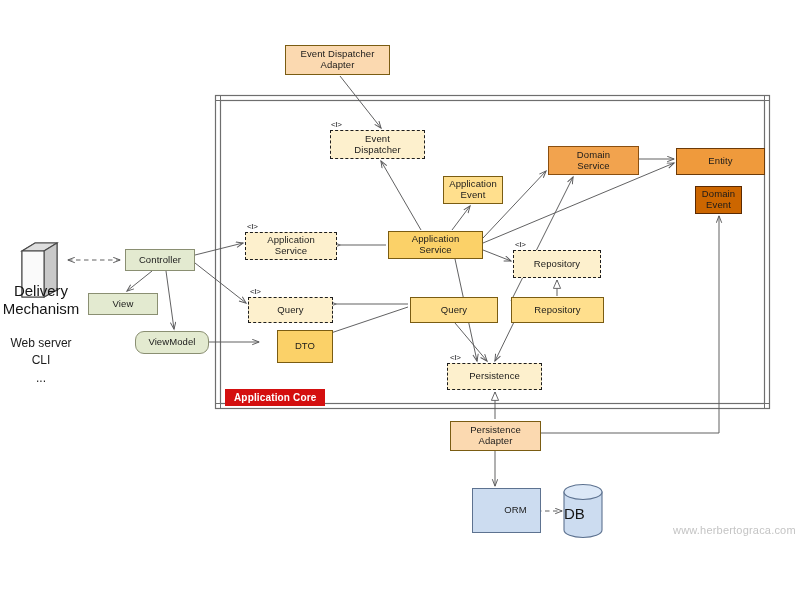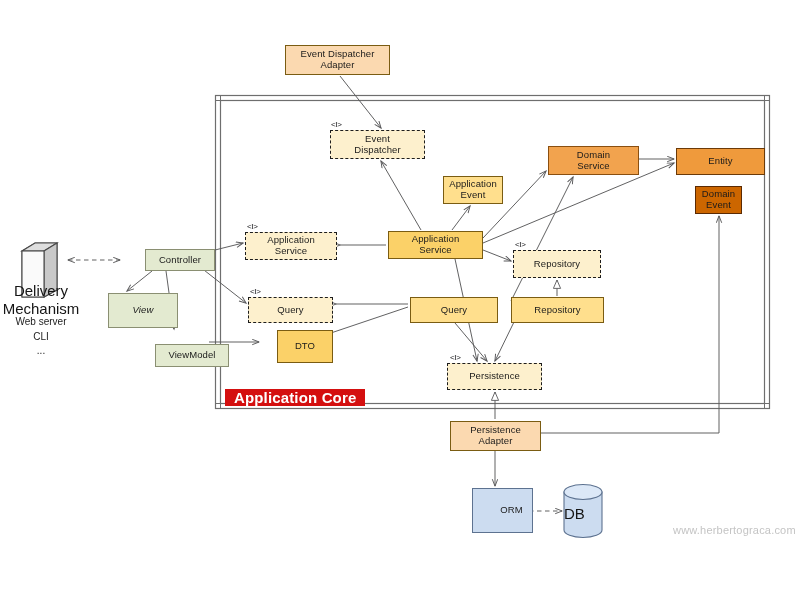--- a/index.html
+++ b/index.html
@@ -13,40 +13,40 @@
 
   .node{
     position:absolute;box-sizing:border-box;
     display:flex;align-items:center;justify-content:center;
     text-align:center;line-height:1.12;
     font-size:9.5px;letter-spacing:.1px;
     white-space:pre-line;
   }
   .solid{border:1px solid #7a5c12;}
   .dashed{border:1.4px dashed #1d1d1d;}
-  .green{background:#e3ead0;border:1px solid #8a8f72;margin-left:20px;}
+  .green{background:#e3ead0;border:1px solid #8a8f72;}
   .blue{background:#ccdcf0;border:1px solid #5d7290;}
 
   .iface-tag{
     position:absolute;font-size:8px;color:#17171a;
     letter-spacing:-0.3px;font-family:"Liberation Sans",sans-serif;
   }
 
   .plainlabel{
     position:absolute;text-align:center;font-size:15px;
     line-height:1.22;color:#151515;white-space:pre-line;
   }
   .sublabel{
-    position:absolute;text-align:center;font-size:10px;
-    line-height:1.45;color:#1c1c1c;white-space:pre-line;
+    position:absolute;text-align:center;font-size:12px;
+    line-height:1.45;color:#1c1c1c;white-space:pre-line;margin-top:20px;
   }
 
   #core-badge{
     position:absolute;background:#d40f0f;color:#ffffff;
-    font-size:15px;font-weight:bold;letter-spacing:.15px;
+    font-size:10px;font-weight:bold;letter-spacing:.15px;
     display:flex;align-items:center;padding:0 9px;
     height:17px;
   }
   #watermark{
     position:absolute;font-size:11px;color:#c4c4c4;
     letter-spacing:.2px;
   }
 </style>
 </head>
 <body>
@@ -148,24 +148,24 @@
 
   <div class="plainlabel" style="left:2px;top:282px;width:78px;">Delivery
 Mechanism</div>
   <div class="sublabel" style="left:6px;top:315px;width:70px;">Web server
 CLI
 ...</div>
 
   <div class="node green" style="left:125px;top:249px;width:70px;height:22px;">
     <span>Controller</span>
   </div>
-  <div class="node green" style="left:88px;top:293px;width:70px;height:35px;font-style:italic;">
+  <div class="node green" style="left:88px;top:293px;width:70px;height:22px;">
     <span>View</span>
   </div>
-  <div class="node green" style="left:135px;top:344px;width:74px;height:23px;">
+  <div class="node green" style="left:135px;top:331px;width:74px;height:23px;border-radius:9px;">
     <span>ViewModel</span>
   </div>
 
   <div class="node solid" style="left:285px;top:45px;width:105px;height:30px;background:#fbd9b0;">
     <span>Event Dispatcher
 Adapter</span>
   </div>
 
   <div class="iface-tag" style="left:331px;top:120px;">&lt;I&gt;</div>
   <div class="node dashed" style="left:330px;top:130px;width:95px;height:29px;background:#fdf0cd;">
@@ -228,21 +228,21 @@
   <div class="node solid" style="left:695px;top:186px;width:47px;height:28px;background:#cc6600;border-color:#5a2a03;">
     <span>Domain
 Event</span>
   </div>
 
   <div class="node solid" style="left:450px;top:421px;width:91px;height:30px;background:#fbd9b0;">
     <span>Persistence
 Adapter</span>
   </div>
 
-  <div class="node blue" style="left:472px;top:488px;width:61px;height:45px;padding-left:18px;">
+  <div class="node blue" style="left:472px;top:488px;width:69px;height:45px;padding-left:18px;">
     <span>ORM</span>
   </div>
 
   <div class="plainlabel" style="left:564px;top:505px;width:18px;">DB</div>
 
   <div id="core-badge" style="left:225px;top:389px;">Application Core</div>
 
   <div id="watermark" style="left:673px;top:524px;">www.herbertograca.com</div>
 
 </div>

